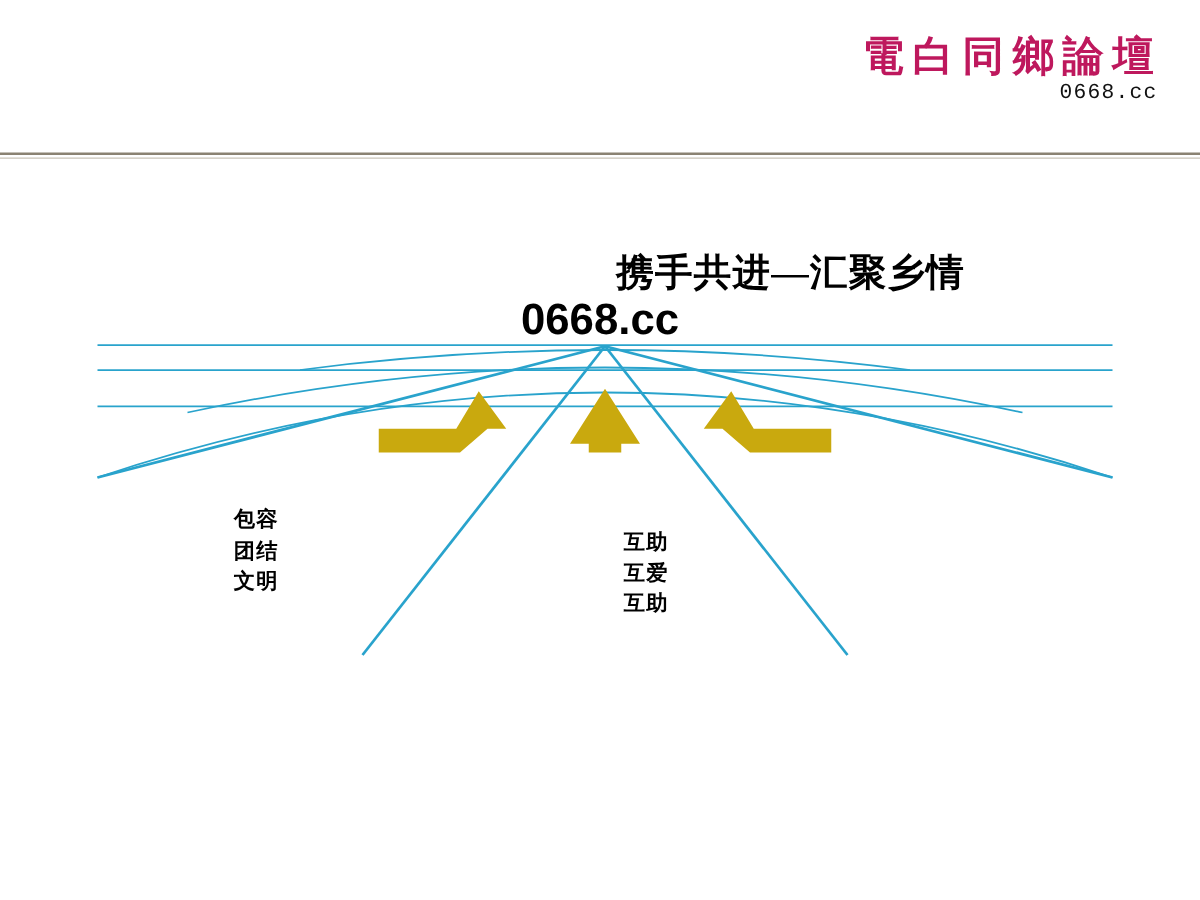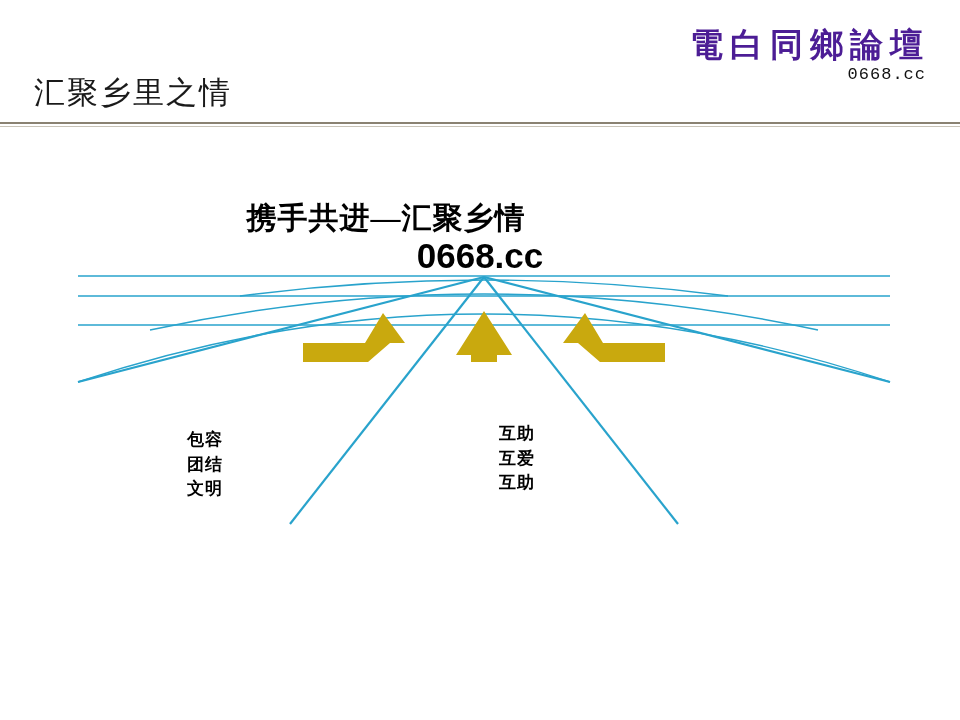--- a/index.html
+++ b/index.html
@@ -49,40 +49,40 @@
     position: absolute;
     right: 30px;
     top: 28px;
     text-align: right;
     width: 300px;
   }
   #logo-main {
     font-family: Liberation Sans, sans-serif;
     font-size: 33px;
     font-weight: bold;
-    color: #4c1d95;
+    color: #be185d;
     letter-spacing: 7px;
     line-height: 1.05;
     white-space: nowrap;
   }
   #logo-sub {
     font-family: "Liberation Mono", monospace;
     font-size: 17px;
     color: #111111;
     letter-spacing: 1px;
     margin-top: 2px;
     margin-right: 4px;
   }
   
   #diagram-title {
     position: absolute;
     left: 0;
     top: 198px;
     width: 772px;
-    text-align: center;
+    text-align: right;
     font-family: "Liberation Serif", serif;
     font-size: 30px;
     font-weight: bold;
     color: #000000;
     letter-spacing: 1px;
   }
   #diagram-domain {
     position: absolute;
     left: 0;
     top: 236px;
@@ -97,36 +97,35 @@
   .label-group {
     position: absolute;
     font-family: "Liberation Serif", serif;
     font-size: 17px;
     font-weight: bold;
     color: #000000;
     line-height: 1.45;
     text-align: center;
     letter-spacing: 1px;
   }
-  #label-left  { left: 150px; top: 404px; width: 110px; margin-top: 24px; }
+  #label-left  { left: 150px; top: 404px; width: 110px; }
   #label-mid   { left: 425px; top: 422px; width: 110px; text-align: right; }
   #label-right { left: 700px; top: 422px; width: 110px; }
 
   #diagram-svg {
     position: absolute;
     left: 0;
     top: 0;
   }
 </style>
 </head>
 <body>
 
 <div id="slide">
 
-  <div id="header-title">汇聚乡里之情</div>
   <div id="header-rule"></div>
   <div id="header-rule2"></div>
 
   <div id="logo">
     <div id="logo-main">電白同鄉論壇</div>
     <div id="logo-sub">0668.cc</div>
   </div>
 
   <svg id="diagram-svg" width="960" height="720">
     <g fill="none" stroke="#29A3CC" stroke-width="1.4">

